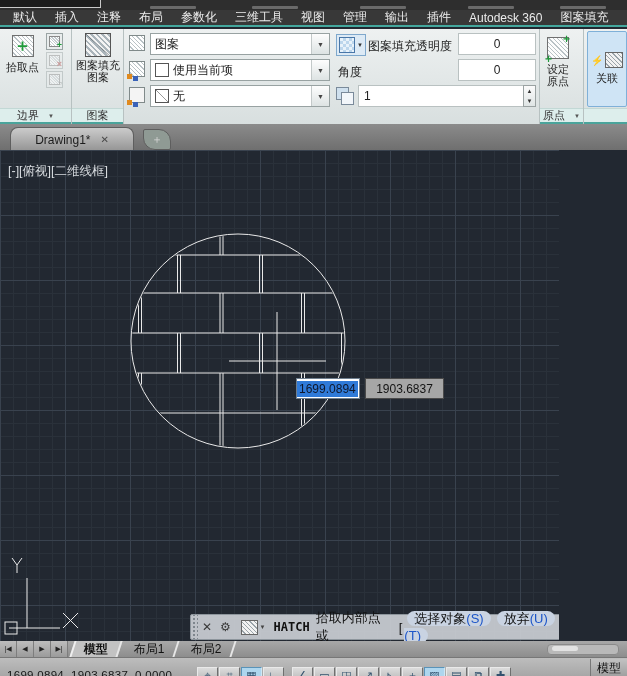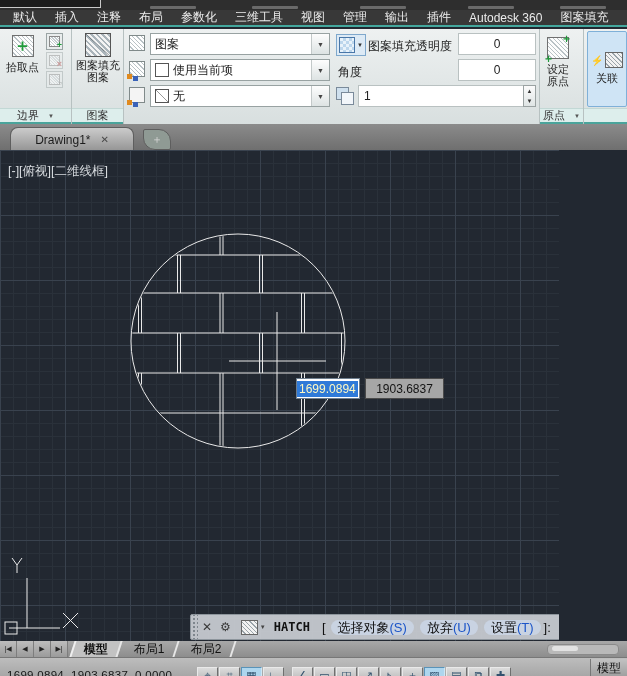--- a/index.html
+++ b/index.html
@@ -68,21 +68,21 @@
   
   #canvas{position:absolute;left:0;top:150px;width:559px;height:491px;overflow:hidden;background-color:#222831;
     background-image:
       linear-gradient(#39424e 1px,transparent 1px),linear-gradient(90deg,#39424e 1px,transparent 1px),
       linear-gradient(#2a313a 1px,transparent 1px),linear-gradient(90deg,#2a313a 1px,transparent 1px);
     background-size:65px 65px,65px 65px,13px 13px,13px 13px;}
   #vplabel{position:absolute;left:8px;top:13px;font-size:12.5px;color:#d9dde1;}
   #geom{position:absolute;left:0;top:0;}
   .tip1{position:absolute;left:296px;top:228px;width:64px;height:21px;background:#fff;border:1px solid #6f7f8f;
      box-sizing:border-box;font-size:12px;display:flex;align-items:center;}
-  .tip1 span{background:#2f7ad8;color:#fef9c3;padding:1px 2px;}
+  .tip1 span{background:#2f7ad8;color:#0f172a;padding:1px 2px;}
   .tip2{position:absolute;left:365px;top:228px;width:79px;height:21px;background:#a6a6a6;border:1px solid #4a4a4a;
      box-sizing:border-box;font-size:12px;color:#141414;display:flex;align-items:center;justify-content:center;}
   
   #cmdbar{position:absolute;left:190px;bottom:1px;width:436px;height:26px;background:rgba(201,206,211,0.93);
      border:1px solid #8d959c;border-radius:2px;box-sizing:border-box;display:flex;align-items:center;font-size:13px;color:#111;}
   #cmdgrip{width:7px;height:100%;background:radial-gradient(circle,#7e868d 1px,transparent 1.2px) 1px 2px/4px 4px;}
   .cmdico{margin:0 4px;color:#3a3a3a;font-size:12px;}
   #cmdhatch{width:15px;height:13px;border:1px solid #666;background:repeating-linear-gradient(45deg,#f2f2f2 0 2px,#9aa4aa 2px 3px);margin-left:6px;}
   #cmdname{font-family:"DejaVu Sans Mono",monospace;font-weight:bold;font-size:12px;margin:0 6px 0 8px;}
   .capsule{background:#c9d3e2;border-radius:9px;padding:0 7px;margin:0 3px;line-height:17px;}
@@ -338,20 +338,21 @@
       </div>
     <div class="tip2">1903.6837</div>
 
     <div id="cmdbar">
       <div id="cmdgrip"></div>
       <span class="cmdico">✕</span>
       <span class="cmdico">⚙</span>
       <div id="cmdhatch"></div>
       <span style="font-size:6px;color:#444;margin-left:2px">▼</span>
       <span id="cmdname">HATCH</span>
+      <span>拾取内部点或</span>
       <span style="margin:0 2px 0 6px">[</span>
       <span id="cmdopts"><span class="capsule">选择对象<b>(S)</b></span><span class="capsule">放弃<b>(U)</b></span><span class="capsule">设置<b>(T)</b></span></span>
       <span>]:</span>
     </div>
   </div>
 
   <div id="layoutrow">
     <span id="navbox" style="display:flex">
         <span class="nav">|◀</span>
         <span class="nav">◀</span>

